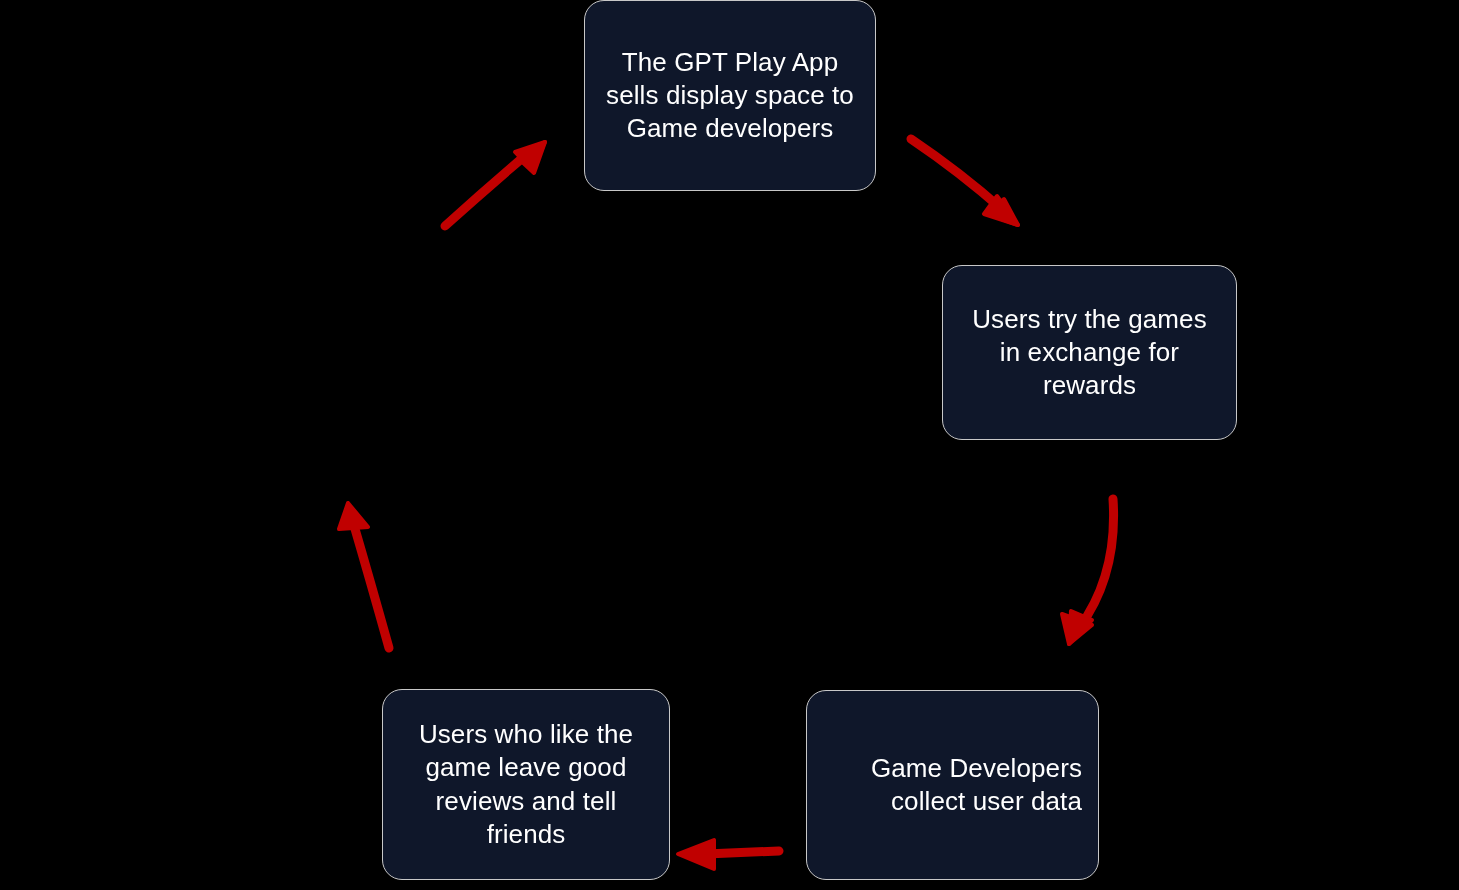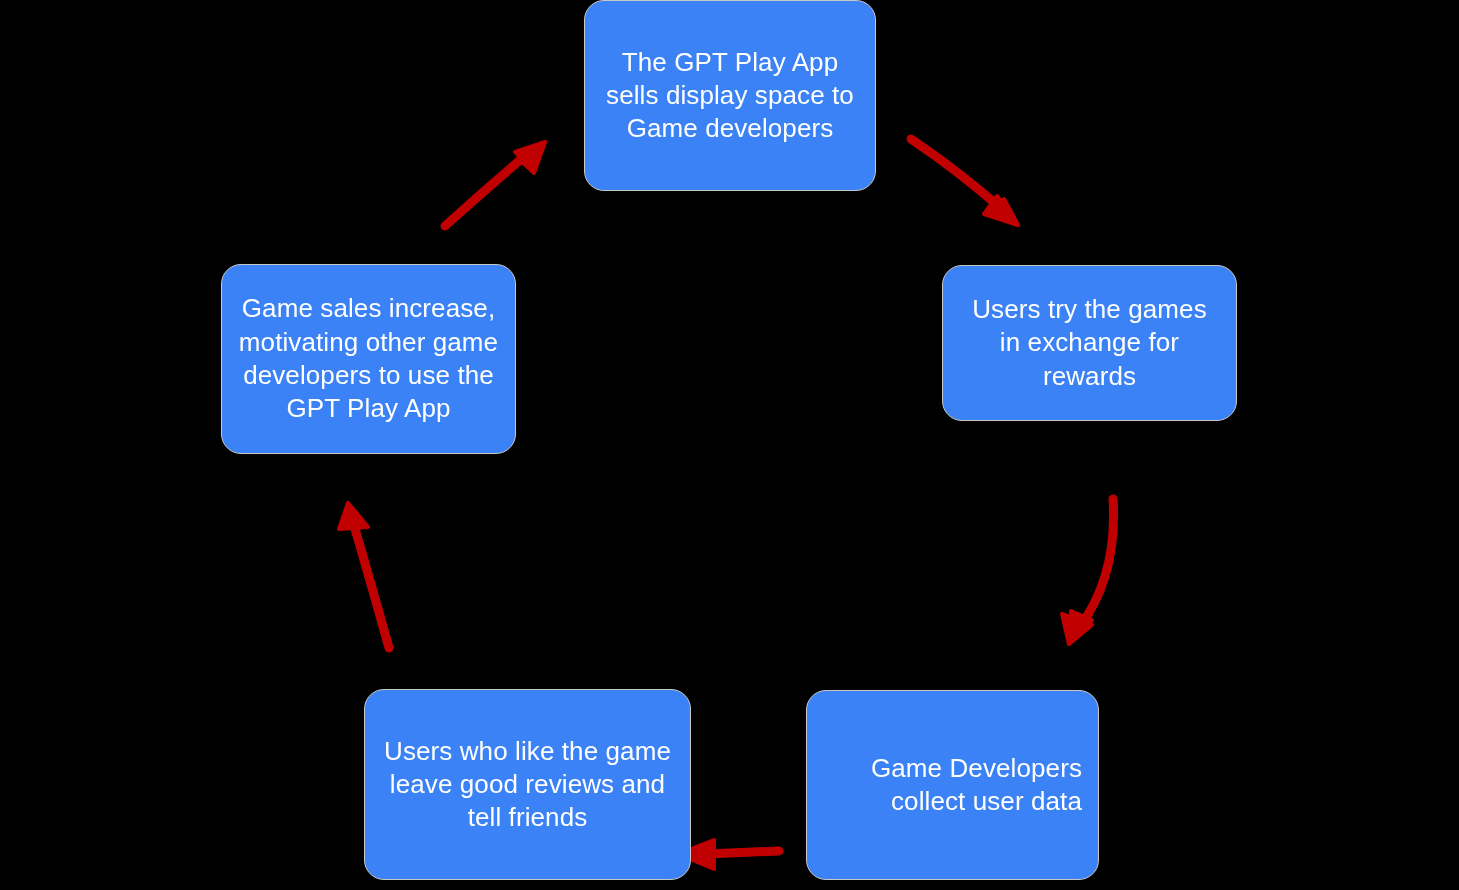--- a/index.html
+++ b/index.html
@@ -12,21 +12,21 @@
     position: relative;
     width: 1459px;
     height: 890px;
     background: #000000;
     overflow: hidden;
     font-family: "Liberation Sans", sans-serif;
   }
   .node {
     position: absolute;
     box-sizing: border-box;
-    background: #3b82f6;
+    background: #0f172a;
     border: 1.5px solid #c8c8c8;
     border-radius: 20px;
     display: flex;
     align-items: center;
     justify-content: center;
     text-align: center;
     color: #ffffff;
     font-size: 26px;
     line-height: 1.28;
     padding: 10px 16px;
@@ -40,23 +40,23 @@
   #arrows {
     position: absolute;
     left: 0;
     top: 0;
     width: 1459px;
     height: 890px;
     pointer-events: none;
   }
   
   #node-top      { left: 584px;  top: 0px;   width: 292px; height: 191px; }
-  #node-right    { left: 942px;  top: 265px; width: 295px; height: 156px; }
+  #node-right    { left: 942px;  top: 265px; width: 295px; height: 175px; }
   #node-botright { left: 806px;  top: 690px; width: 293px; height: 190px; text-align: right; }
-  #node-botleft  { left: 364px;  top: 689px; width: 327px; height: 191px; }
+  #node-botleft  { left: 382px;  top: 689px; width: 288px; height: 191px; }
   #node-left     { left: 221px;  top: 264px; width: 295px; height: 190px; }
 </style>
 </head>
 <body>
 
 <div id="canvas">
 
   <svg id="arrows" viewBox="0 0 1459 890" xmlns="http://www.w3.org/2000/svg">
 
     <g>
@@ -98,17 +98,14 @@
   </div>
 
   <div class="node" id="node-botright">
     <span class="node-label">Game Developers collect user data</span>
   </div>
 
   <div class="node" id="node-botleft">
     <span class="node-label">Users who like the game leave good reviews and tell friends</span>
   </div>
 
-  <div class="node" id="node-left">
-    <span class="node-label">Game sales increase, motivating other game developers to use the GPT Play App</span>
-  </div>
 
 </div>
 
 </body></html>

